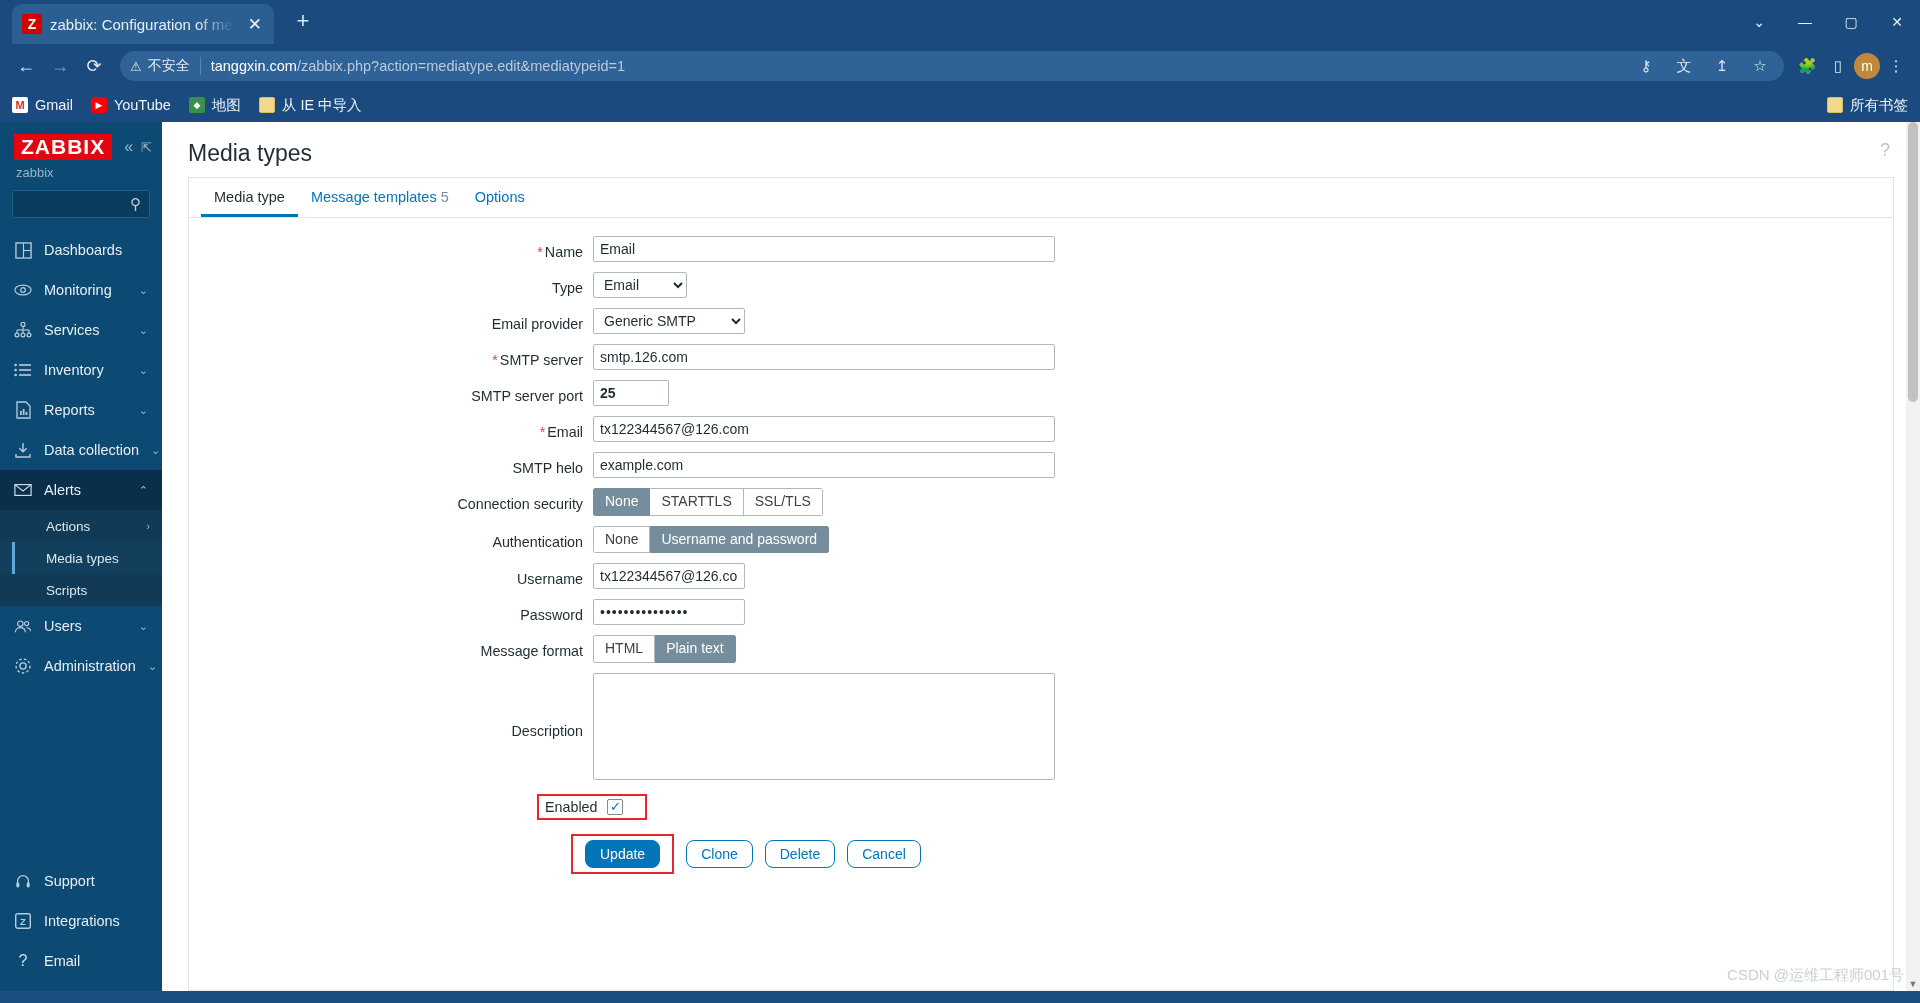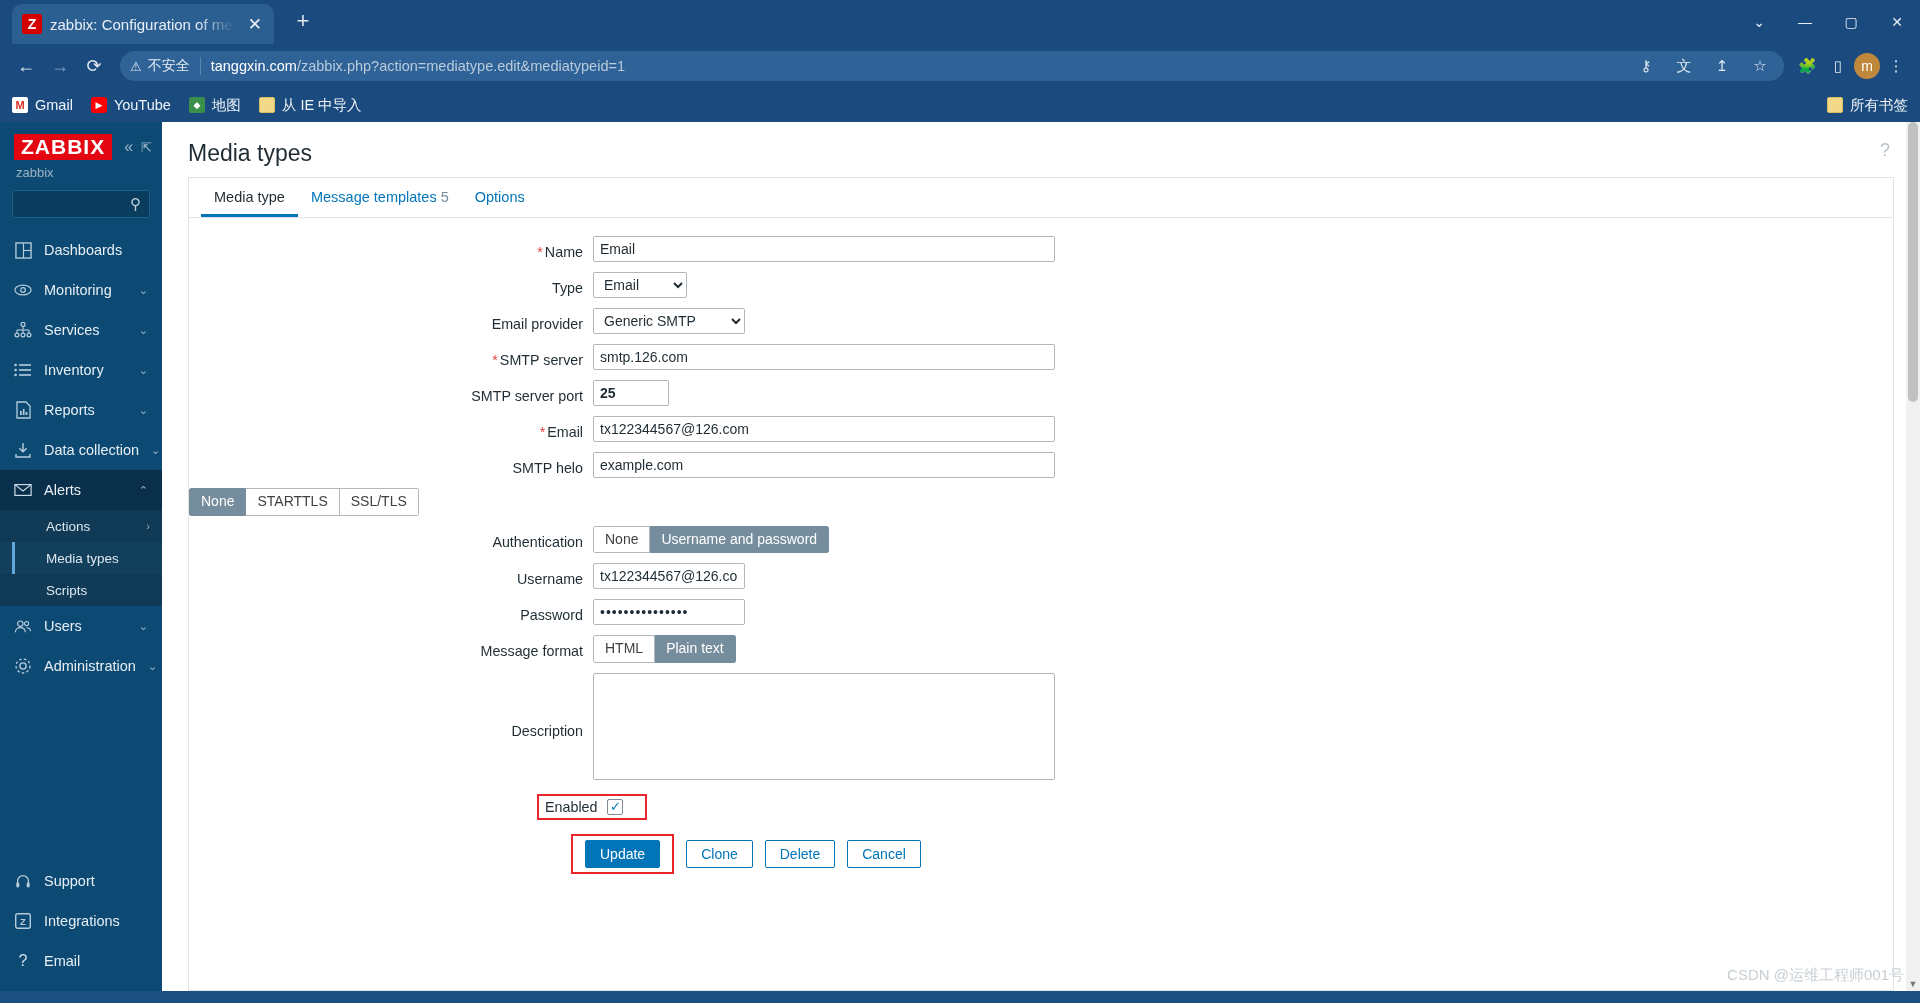--- a/index.html
+++ b/index.html
@@ -201,21 +201,21 @@
     width:16px; height:16px; border:1px solid #7d8a94; border-radius:2px;
     display:flex; align-items:center; justify-content:center; color:#0275b8;
     font-size: 13px; background:#fff; cursor:pointer; line-height:1;
   }
 
   .btn-row { display:flex; align-items:center; margin-top: 14px; padding-bottom: 16px;}
   .btn-highlight {
     border: 2px solid #e8252a; padding: 4px 12px; margin-left: 382px;
   }
   .btn {
-    border:1px solid #0275b8; background:#fff; color:#0275b8; border-radius:2px;
+    border:1px solid #0275b8; background:#fff; color:#0275b8; border-radius:8px;
     font-size: 14px; padding: 5px 14px; cursor:pointer;
     font-family:"Liberation Sans", sans-serif;
   }
   .btn.primary { background:#0275b8; color:#fff; }
   .btn-gap { margin-left: 12px; }
 
   .watermark {
     position:absolute; right: 16px; bottom: 6px; color:#c8cfd4; font-size: 15px;
     white-space:nowrap;
   }
@@ -544,20 +544,21 @@
           </div>
 
           <div class="frow">
             <div class="flabel">SMTP helo</div>
             <div class="fctl">
               <input class="txt w-lg" type="text" value="example.com" style="">
             </div>
           </div>
 
           <div class="frow">
+            <div class="flabel">Connection security</div>
             <div class="fctl">
               <div class="segmented">
                 <div class="seg on">None</div>
                 <div class="seg">STARTTLS</div>
                 <div class="seg">SSL/TLS</div>
               </div>
             </div>
           </div>
 
           <div class="frow">

